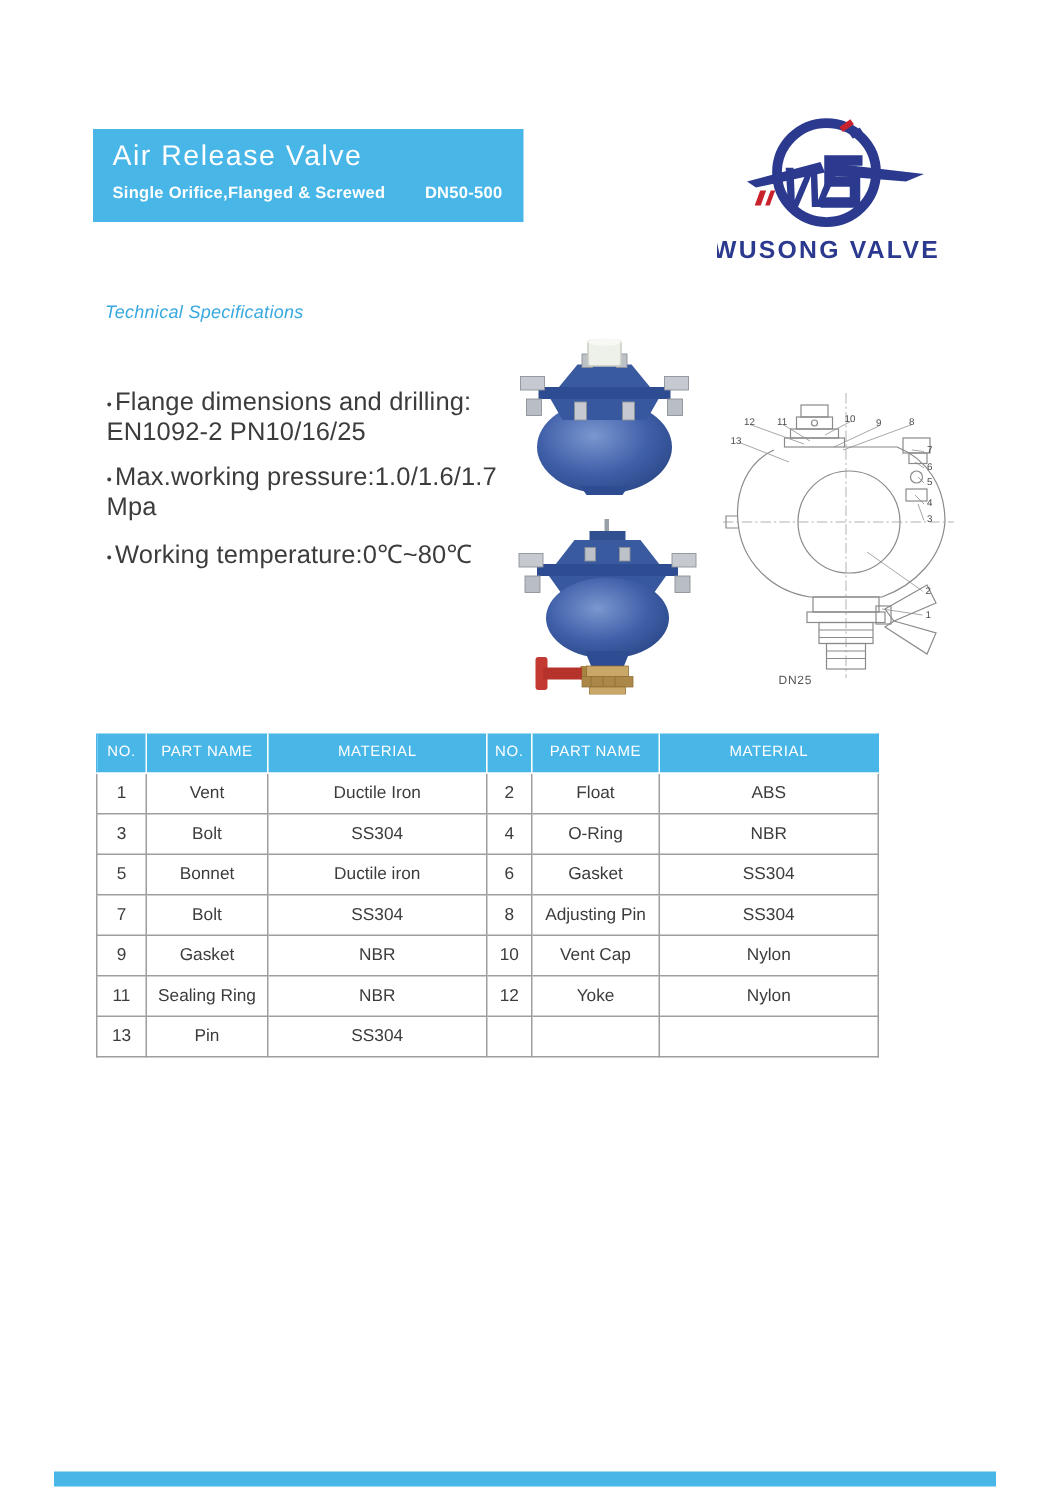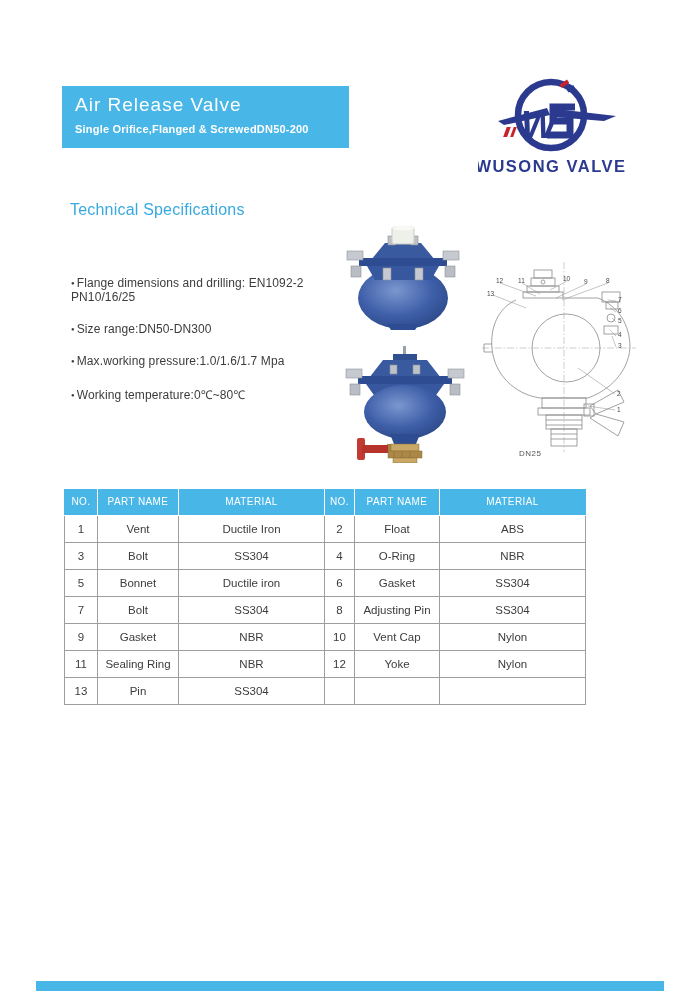--- a/index.html
+++ b/index.html
@@ -12,35 +12,35 @@
   }
   *{margin:0;padding:0;box-sizing:border-box;}
   html,body{background:#fff;}
   body{font-family:"Liberation Sans",sans-serif;color:var(--ink);}
   .page{position:relative;width:700px;height:1001px;background:#fff;overflow:hidden;margin:0 auto;}
 
   
   .hdr{position:absolute;left:62px;top:86px;width:287px;height:62px;background:var(--accent);
        color:#fff;padding:8px 12px 16px 13px;}
   .hdr-title{font-size:19px;font-weight:400;letter-spacing:1px;}
-  .hdr-sub{display:flex;margin-top:7px;font-size:11px;font-weight:700;
+  .hdr-sub{display:flex;justify-content:space-between;margin-top:7px;font-size:11px;font-weight:700;
            letter-spacing:.2px;padding-right:2px;}
 
   
   .logo-svg{position:absolute;left:478px;top:68px;}
   svg text{font-family:"Liberation Sans",sans-serif;}
 
   
-  .sec-h{position:absolute;left:70px;color:var(--heading);font-size:16px;font-weight:400;letter-spacing:.2px;}
+  .sec-h{position:absolute;left:70px;color:var(--heading);font-size:12px;font-weight:400;letter-spacing:.2px;font-style:italic;}
   .sec-h.specs{top:201px;}
   .sec-h.comps{top:440px;}
 
   
   .bullets{position:absolute;left:71px;top:258px;list-style:none;width:280px;}
-  .bullets li{font-size:12px;color:var(--ink);margin-bottom:9.5px;letter-spacing:.1px;margin-top:18px;}
+  .bullets li{font-size:17px;color:var(--ink);margin-bottom:9.5px;letter-spacing:.1px;}
   .bullets li::before{content:"●";font-size:6px;vertical-align:2px;margin-right:2px;color:var(--ink);}
 
   
   .art{position:absolute;}
 
   
   .tbl{position:absolute;left:64px;top:489px;border-collapse:collapse;table-layout:fixed;width:521px;}
   .tbl th{background:var(--accent);color:#fff;font-size:10px;font-weight:400;letter-spacing:.4px;
           height:26px;border:1px solid #fff;border-top:none;}
   .tbl th:first-child{border-left:1px solid var(--accent);}
@@ -55,21 +55,21 @@
 </style>
 </head>
 <body>
 
 <div class="page">
 
   <div class="hdr">
     <div class="hdr-title">Air Release Valve</div>
     <div class="hdr-sub">
       <span>Single Orifice,Flanged &amp; Screwed</span>
-      <span>DN50-200</span>
+      <span>DN50-500</span>
     </div>
   </div>
 
   <svg class="logo-svg" width="176" height="116" viewBox="474 68 176 116">
     <g>
       <polygon points="494,121 543,108 546,115 500,125" fill="var(--navy)"></polygon>
       <polygon points="612,116 552,109 550,117 600,121" fill="var(--navy)"></polygon>
       <circle cx="547" cy="115" r="33" fill="none" stroke="var(--navy)" stroke-width="6.5"></circle>
       <rect x="556" y="82" width="9" height="4" fill="var(--red)" transform="rotate(-35 560 84)"></rect>
       <rect x="563" y="87" width="8" height="3.5" fill="var(--navy)" transform="rotate(-35 567 89)"></rect>
@@ -78,21 +78,20 @@
       <rect x="549" y="127" width="4" height="10" fill="var(--red)" transform="skewX(-20)"></rect>
       <rect x="556" y="127" width="3" height="10" fill="var(--red)" transform="skewX(-20)"></rect>
     </g>
     <text x="547" y="172" font-size="16.5" font-weight="bold" letter-spacing="1.5" text-anchor="middle" fill="var(--navy)">WUSONG VALVE</text>
   </svg>
 
   <div class="sec-h specs">Technical Specifications</div>
 
   <ul class="bullets">
       <li>Flange dimensions and drilling: EN1092-2 PN10/16/25</li>
-      <li>Size range:DN50-DN300</li>
       <li>Max.working pressure:1.0/1.6/1.7 Mpa</li>
       <li>Working temperature:0℃~80℃</li>
     </ul>
 
   <svg class="art" style="left:345px;top:224px" width="116" height="106" viewBox="0 0 116 106">
     <defs>
       <radialGradient id="bodyG1" cx="42%" cy="38%" r="75%">
         <stop offset="0%" stop-color="#7b97cf"></stop>
           <stop offset="55%" stop-color="#3e5ea8"></stop>
           <stop offset="100%" stop-color="#27437f"></stop>

